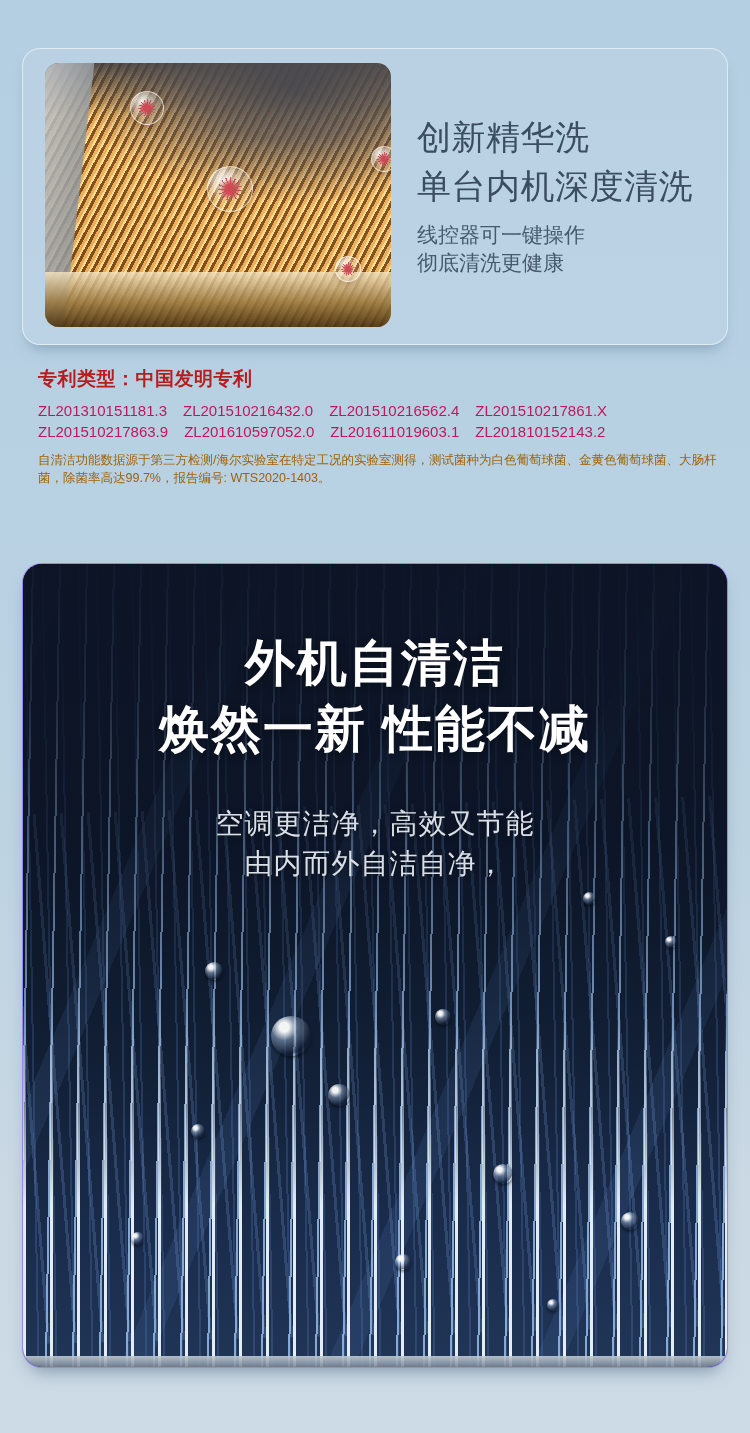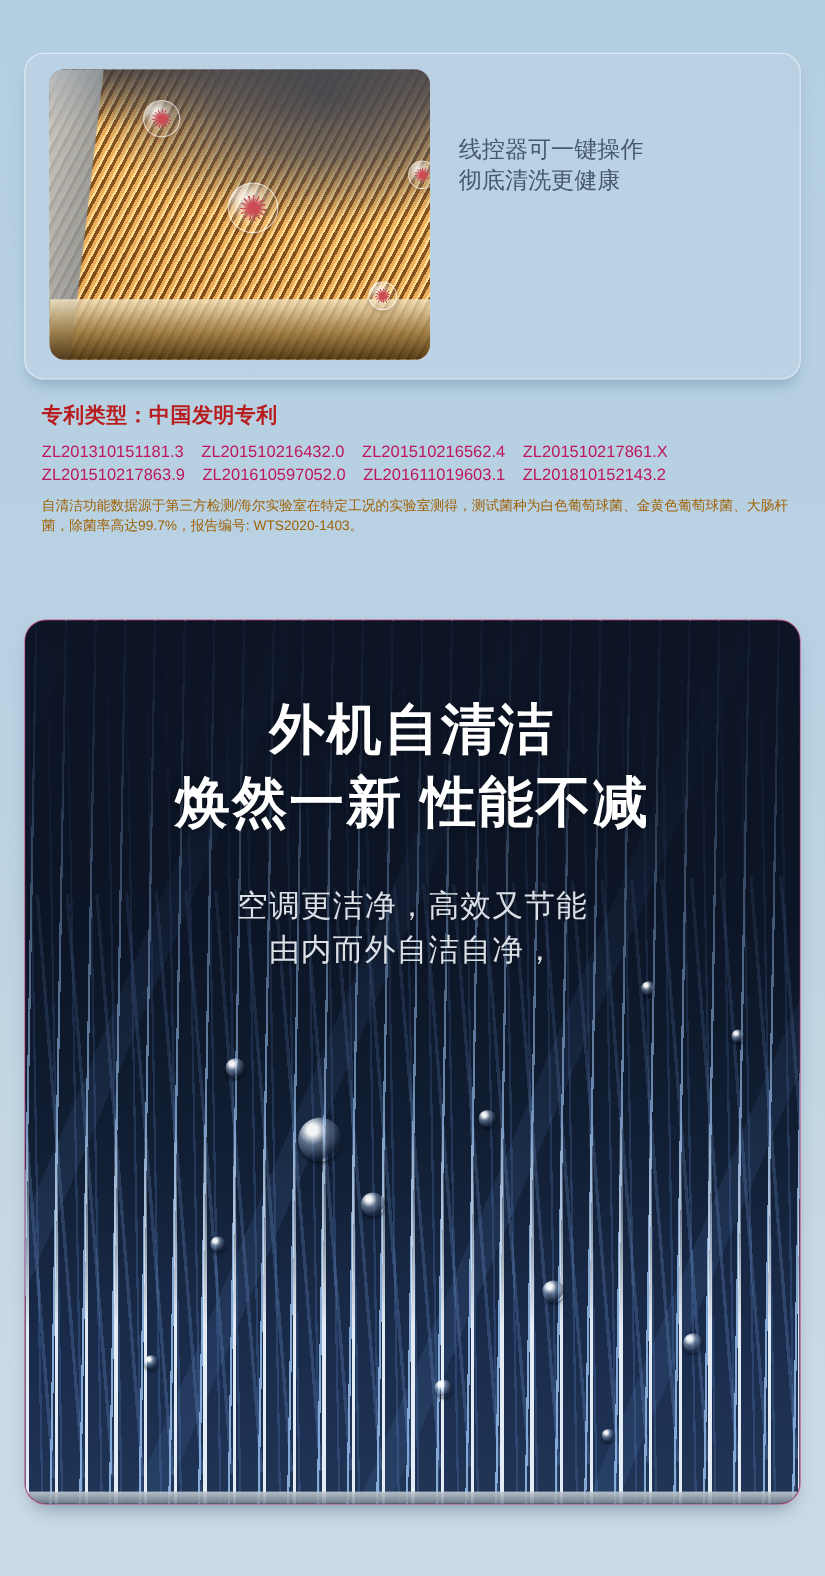--- a/index.html
+++ b/index.html
@@ -78,21 +78,21 @@
   .disclaimer {
     margin-top:9px; width:680px;
     font-size:12.5px; line-height:18px; color:#a16207;
   }
 
   
   .outdoor-card {
     position:absolute; left:22px; top:563px;
     width:706px; height:805px;
     border-radius:20px; overflow:hidden;
-    background:#be185d;
+    background:#8b5cf6;
     border:1px solid rgba(185,205,225,0.35);
     box-shadow:0 10px 18px -8px rgba(70,95,120,0.6);
   }
   .fins-base {
     position:absolute; inset:-30px;
     transform:rotate(-2deg);
     background:
       repeating-linear-gradient(93deg, rgba(150,190,235,0.85) 0 2px, rgba(30,50,90,0) 2px 27px),
       repeating-linear-gradient(91deg, rgba(80,120,180,0.3) 9px 11px, transparent 11px 27px),
       repeating-linear-gradient(115deg, transparent 0 70px, rgba(80,120,180,0.16) 70px 96px, transparent 96px 190px),
@@ -146,20 +146,24 @@
   <div class="hero-photo">
     <div class="coil-frame-left"></div>
     <div class="coil-bottom-bar"></div>
     <div class="virus" style="left:85px; top:28px; width:34px; height:34px;"></div>
     <div class="virus" style="left:162px; top:103px; width:46px; height:46px;"></div>
     <div class="virus" style="left:290px; top:193px; width:26px; height:26px;"></div>
     <div class="virus" style="left:326px; top:83px; width:26px; height:26px;"></div>
   </div>
 
   <div class="hero-text">
+    <div class="hero-title">
+      <div>创新精华洗</div>
+      <div>单台内机深度清洗</div>
+    </div>
     <div class="hero-sub">
       <div>线控器可一键操作</div>
       <div>彻底清洗更健康</div>
     </div>
   </div>
 </section>
 
 <section class="patent-block">
   <div class="patent-type">专利类型：中国发明专利</div>
 

